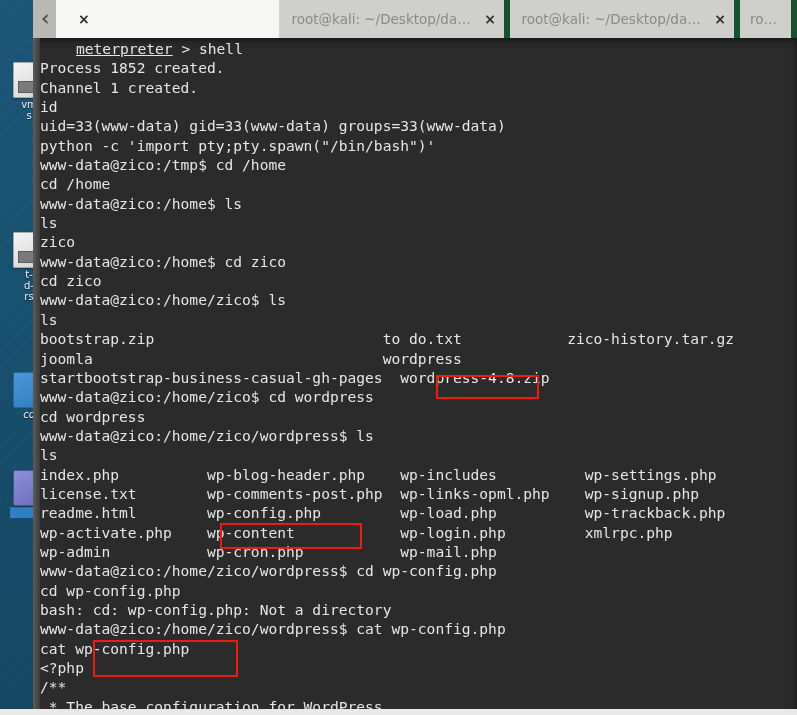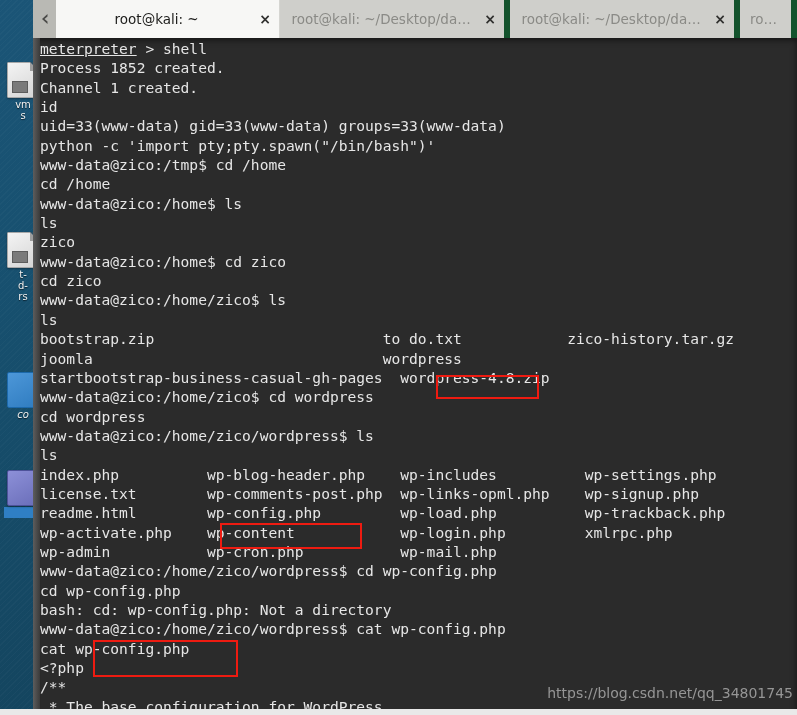--- a/index.html
+++ b/index.html
@@ -36,21 +36,21 @@
     background: repeating-linear-gradient(
       135deg,
       rgba(255,255,255,0.022) 0px,
       rgba(255,255,255,0.022) 1px,
       rgba(0,0,0,0) 1px,
       rgba(0,0,0,0) 4px);
   }
 
   .desk-icon {
     position: absolute;
-    left: 4px;
+    left: 10px;
     width: 38px;
     text-align: center;
     color: #f0f0f0;
     font-size: 10px;
     font-family: "DejaVu Sans", sans-serif;
     line-height: 11px;
     z-index: 2;
     text-shadow: 0 1px 1px rgba(0,0,0,.6);
   }
   .desk-glyph {
@@ -279,21 +279,21 @@
     line-height: 19.35px;
     color: #e6e6e6;
     white-space: pre;
     padding-top: 1px;
     letter-spacing: 0px;
   }
   .term-line {
     height: 19.35px;
     white-space: pre;
   }
-  .u-underline { text-decoration: underline; }
+  .u-underline { text-decoration: underline; padding-left: 36px; }
 
   
   .redbox {
     position: absolute;
     border: 2px solid #ee1b11;
     box-sizing: border-box;
     z-index: 9;
     pointer-events: none;
   }
 
@@ -365,21 +365,20 @@
   <div class="term-win">
 
     <div class="tabbar">
       <div class="nav-arrow">
         <svg width="16" height="16" viewBox="0 0 16 16" aria-hidden="true">
           <path d="M10.5 3 L5 8 L10.5 13 L10.5 10.5 L7.5 8 L10.5 5.5 Z" fill="#4a4a48"></path>
         </svg>
       </div>
       <div id="tabs-host">
           <div class="tab active" style="left: 23px; width: 224px;">
-            <span class="tab-title">root@kali: ~</span>
             <span class="tab-close">×</span>
           </div>
           <div class="tab" style="left: 247px; width: 230px;">
             <span class="tab-title">root@kali: ~/Desktop/da…</span>
             <span class="tab-close">×</span>
           </div>
           <div class="tab" style="left: 477px; width: 230px;">
             <span class="tab-title">root@kali: ~/Desktop/da…</span>
             <span class="tab-close">×</span>
           </div>
@@ -390,18 +389,17 @@
     </div>
 
     <div class="term-body">
       <div class="term-scroll"></div>
       <div class="term-text" id="term-text"><div class="term-line"><span class="u-underline">meterpreter</span><span> &gt; shell</span></div><div class="term-line">Process 1852 created.</div><div class="term-line">Channel 1 created.</div><div class="term-line">id</div><div class="term-line">uid=33(www-data) gid=33(www-data) groups=33(www-data)</div><div class="term-line">python -c 'import pty;pty.spawn("/bin/bash")'</div><div class="term-line">www-data@zico:/tmp$ cd /home</div><div class="term-line">cd /home</div><div class="term-line">www-data@zico:/home$ ls</div><div class="term-line">ls</div><div class="term-line">zico</div><div class="term-line">www-data@zico:/home$ cd zico</div><div class="term-line">cd zico</div><div class="term-line">www-data@zico:/home/zico$ ls</div><div class="term-line">ls</div><div class="term-line">bootstrap.zip                          to do.txt            zico-history.tar.gz</div><div class="term-line">joomla                                 wordpress</div><div class="term-line">startbootstrap-business-casual-gh-pages  wordpress-4.8.zip</div><div class="term-line">www-data@zico:/home/zico$ cd wordpress</div><div class="term-line">cd wordpress</div><div class="term-line">www-data@zico:/home/zico/wordpress$ ls</div><div class="term-line">ls</div><div class="term-line">index.php          wp-blog-header.php    wp-includes          wp-settings.php</div><div class="term-line">license.txt        wp-comments-post.php  wp-links-opml.php    wp-signup.php</div><div class="term-line">readme.html        wp-config.php         wp-load.php          wp-trackback.php</div><div class="term-line">wp-activate.php    wp-content            wp-login.php         xmlrpc.php</div><div class="term-line">wp-admin           wp-cron.php           wp-mail.php</div><div class="term-line">www-data@zico:/home/zico/wordpress$ cd wp-config.php</div><div class="term-line">cd wp-config.php</div><div class="term-line">bash: cd: wp-config.php: Not a directory</div><div class="term-line">www-data@zico:/home/zico/wordpress$ cat wp-config.php</div><div class="term-line">cat wp-config.php</div><div class="term-line">&lt;?php</div><div class="term-line">/**</div><div class="term-line"> * The base configuration for WordPress</div></div>
       <div id="annotations">
           <div class="redbox" style="left: 403px; top: 337px; width: 103px; height: 24px; border-color: rgb(238, 27, 17);"></div>
           <div class="redbox" style="left: 187px; top: 485px; width: 142px; height: 26px; border-color: rgb(238, 27, 17);"></div>
           <div class="redbox" style="left: 60px; top: 602px; width: 145px; height: 37px; border-color: rgb(238, 27, 17);"></div>
         </div>
-      <div class="watermark">https://blog.csdn.net/qq_34801745</div>
     </div>
   </div>
 
   <div class="bottom-strip"></div>
 </div>
 
 </body></html>

